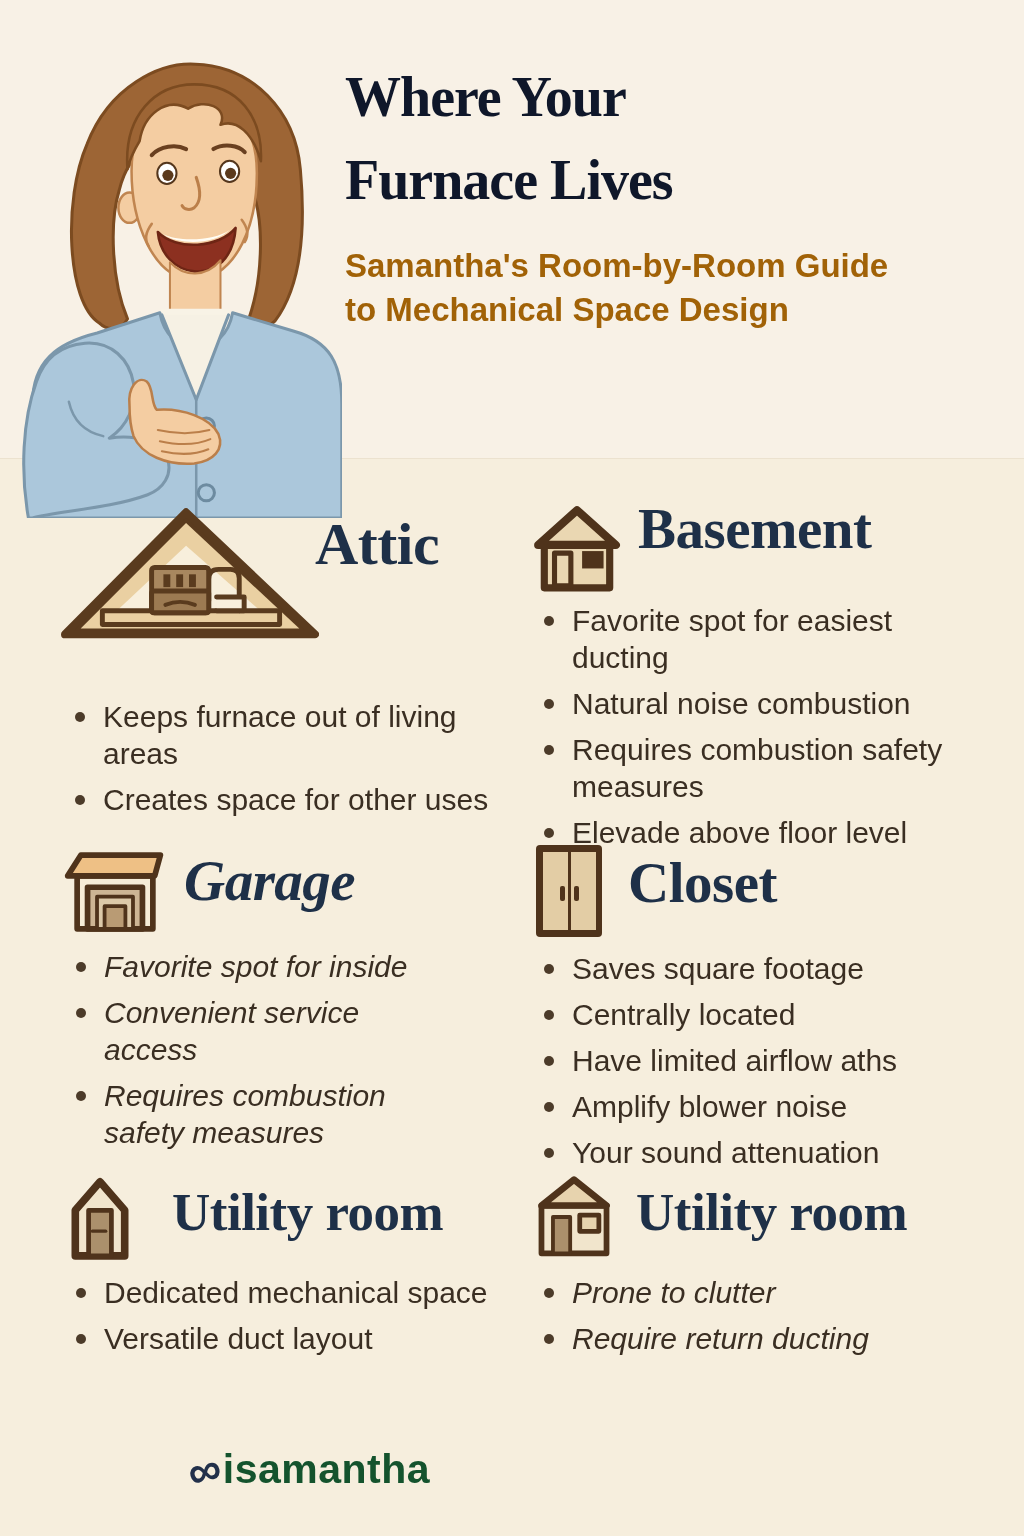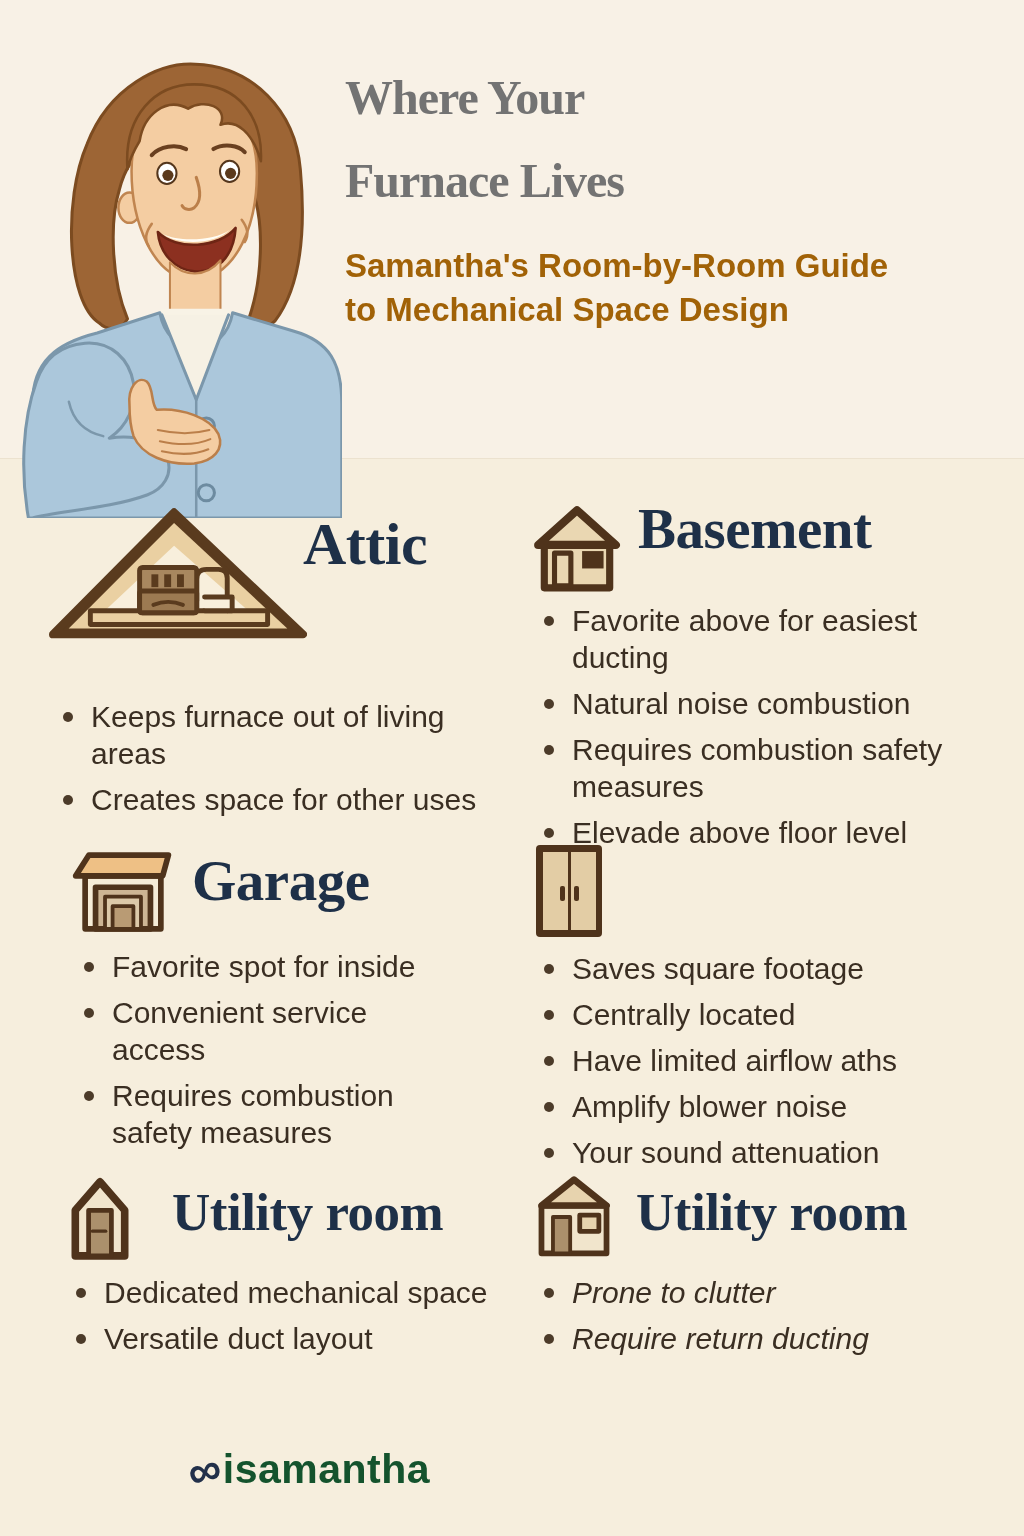--- a/index.html
+++ b/index.html
@@ -14,21 +14,21 @@
   }
   .bg-bottom{
     position:absolute;left:0;top:459px;width:1024px;height:1077px;
     background:#f6eedd;
   }
 
   
   .header{position:absolute;left:345px;top:56px;width:660px;}
   .title-line{
     font-family:"Liberation Serif",serif;font-weight:bold;
-    font-size:48px;line-height:83px;color:#737373;letter-spacing:-1px;
+    font-size:56px;line-height:83px;color:#0f172a;letter-spacing:-1px;
   }
   .subtitle{margin-top:22px;}
   .subtitle-line{
     font-size:33px;line-height:44px;font-weight:bold;color:#a16207;
   }
 
   
   .illustration{position:absolute;left:8px;top:48px;width:334px;height:470px;}
 
   
@@ -41,31 +41,31 @@
   .room .bullets{list-style:none;margin:0;padding:0;}
   .room .bullets li{
     position:relative;padding-left:42px;margin-bottom:9px;
     font-size:30px;line-height:37px;color:#3a2e22;
   }
   .room .bullets li::before{
     content:"";position:absolute;left:14px;top:14px;width:10px;height:10px;
     border-radius:50%;background:#4c3b29;
   }
 
-  .room-attic{left:49px;top:506px;width:462px;}
+  .room-attic{left:61px;top:506px;width:462px;}
   .room-attic .icon{width:258px;height:178px;flex:0 0 auto;}
   .room-attic h2{font-size:60px;margin:4px 0 0 -4px;}
   .room-attic .bullets{margin-top:14px;width:430px;}
 
   .room-basement{left:530px;top:500px;width:494px;}
   .room-basement .icon{width:94px;height:94px;flex:0 0 auto;}
   .room-basement h2{font-size:57px;margin:-4px 0 0 14px;}
   .room-basement .bullets{margin-top:8px;width:460px;}
 
-  .room-garage{left:70px;top:846px;width:432px;}
+  .room-garage{left:62px;top:846px;width:432px;font-style:italic;}
   .room-garage .icon{width:106px;height:90px;flex:0 0 auto;}
   .room-garage h2{font-size:57px;margin:2px 0 0 16px;}
   .room-garage .bullets{margin-top:12px;width:392px;}
 
   .room-closet{left:530px;top:840px;width:494px;}
   .room-closet .icon{width:78px;height:102px;flex:0 0 auto;}
   .room-closet h2{font-size:57px;margin:10px 0 0 20px;}
   .room-closet .bullets{margin-top:8px;width:460px;}
 
   .room-utility-left{left:62px;top:1170px;width:472px;}
@@ -197,21 +197,21 @@
             <rect x="14" y="40" width="64" height="46" fill="#ead7b2" stroke="#4f331b" stroke-width="7"></rect>
             <polygon points="8,44 46,10 84,44" fill="#ead7b2" stroke="#4f331b" stroke-width="8"></polygon>
             <rect x="24" y="52" width="16" height="32" fill="#ead7b2" stroke="#4f331b" stroke-width="5"></rect>
             <rect x="51" y="50" width="21" height="17" fill="#4f331b"></rect>
           </g>
         </svg>
       </span>
       <h2>Basement</h2>
     </div>
     <ul class="bullets">
-        <li>Favorite above for easiest ducting</li>
+        <li>Favorite spot for easiest ducting</li>
         <li>Natural noise combustion</li>
         <li>Requires combustion safety measures</li>
         <li>Elevade above floor level</li>
       </ul>
   </section>
 
   <section class="room room-garage">
     <div class="room-head">
       <span class="icon">
         <svg viewBox="0 0 112 92" width="106" height="90">
@@ -239,20 +239,21 @@
         <svg viewBox="0 0 78 102" width="78" height="102">
           <g stroke-linejoin="round">
             <rect x="6" y="5" width="66" height="92" rx="4" fill="#4f331b"></rect>
             <rect x="13" y="12" width="25" height="78" fill="#e3cda5"></rect>
             <rect x="41" y="12" width="25" height="78" fill="#e3cda5"></rect>
             <rect x="30" y="46" width="5" height="15" rx="2" fill="#4f331b"></rect>
             <rect x="44" y="46" width="5" height="15" rx="2" fill="#4f331b"></rect>
           </g>
         </svg>
       </span>
+      <h2>Closet</h2>
     </div>
     <ul class="bullets">
         <li>Saves square footage</li>
         <li>Centrally located</li>
         <li>Have limited airflow aths</li>
         <li>Amplify blower noise</li>
         <li>Your sound attenuation</li>
       </ul>
   </section>
 

